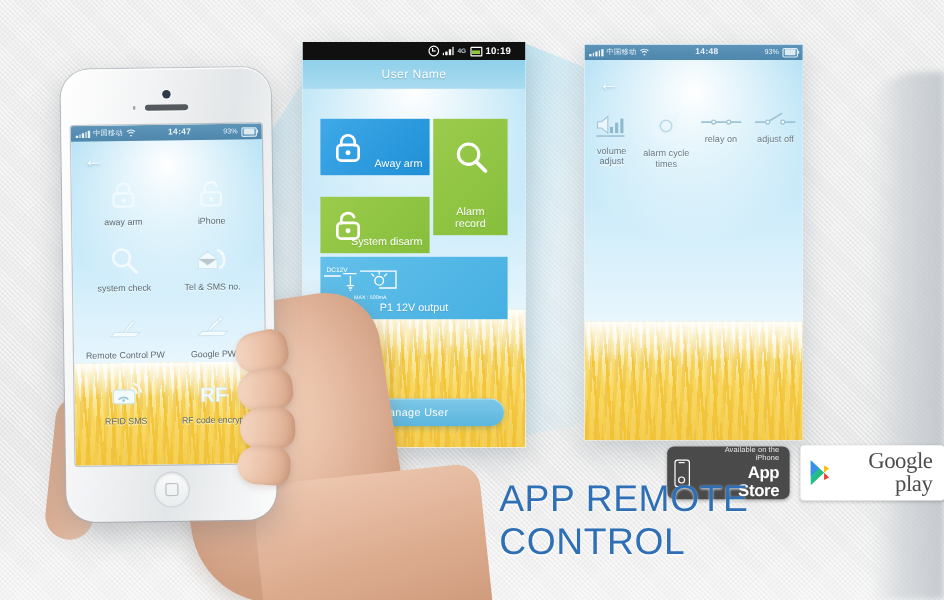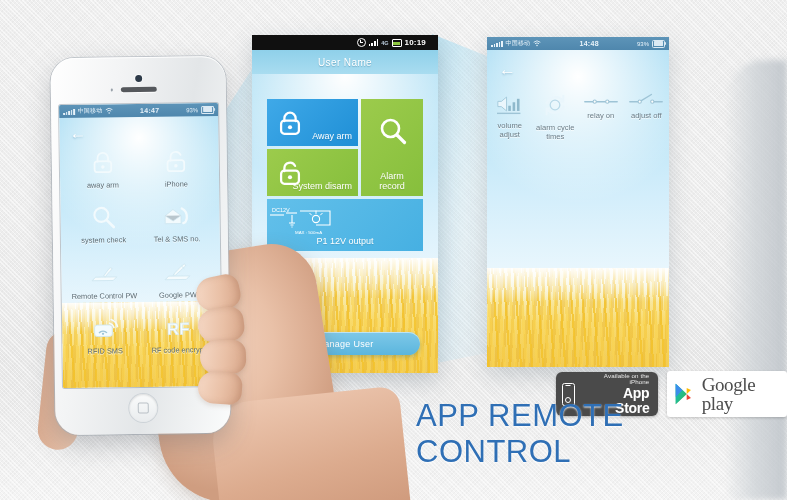--- a/index.html
+++ b/index.html
@@ -142,21 +142,21 @@
   .appstore{background:#4a4a4a;border-radius:6px;padding:3px 9px 3px 6px;gap:20px;
     box-shadow:0 1px 3px rgba(0,0,0,.28);text-align:right;}
   .appstore .ph{width:13px;height:21px;border:1.4px solid #fff;border-radius:2.5px;position:relative;}
   .appstore .ph:after{content:"";position:absolute;left:50%;bottom:1.2px;transform:translateX(-50%);
     width:4px;height:4px;border:1px solid #fff;border-radius:50%;}
   .appstore .ph:before{content:"";position:absolute;left:50%;top:1.5px;transform:translateX(-50%);
     width:5px;height:1px;background:#fff;}
   .appstore .t1{color:#e9e9e9;font-size:6.2px;line-height:1.1;letter-spacing:.1px;}
   .appstore .t2{color:#fff;font-size:14px;font-weight:bold;line-height:1.05;letter-spacing:-.3px;}
   .gplay{background:#fff;border-radius:3px;padding:4px 10px 4px 7px;gap:7px;
-    box-shadow:0 1px 3px rgba(0,0,0,.2);}
+    box-shadow:0 1px 3px rgba(0,0,0,.2);text-align:right;}
   .gplay .gtxt{font-family:"Liberation Serif", serif;font-size:19px;color:#4d4d4d;line-height:1;letter-spacing:-.4px;}
   #tagline{position:absolute;left:416px;top:398px;font-size:31px;color:#2f6fb5;
     letter-spacing:.5px;font-weight:normal;text-shadow:0 1px 2px rgba(255,255,255,.9);}
   #rightfig{position:absolute;right:0;top:60px;width:62px;height:440px;
     background:linear-gradient(90deg, rgba(225,228,230,0), rgba(205,210,214,.75) 45%, rgba(188,194,200,.85));
     filter:blur(3px);border-radius:40px 0 0 0;}
 </style>
 </head>
 <body>
 
@@ -197,21 +197,21 @@
         <div class="trow" style="margin-bottom:3px;">
           <div style="flex:1;display:flex;flex-direction:column;gap:3px;">
             <div class="tile t-blue" style="height:47px;">
               <svg class="tico" style="left:8px;top:9px;" width="30" height="30" viewBox="0 0 32 32">
                 <path d="M10 14v-3a6 6 0 0112 0v3" fill="none" stroke="#fff" stroke-width="2.4" stroke-linecap="round"></path>
                 <rect x="6.5" y="13.5" width="19" height="14" rx="3.5" fill="none" stroke="#fff" stroke-width="2.4"></rect>
                 <circle cx="16" cy="20.5" r="2.2" fill="#fff"></circle>
               </svg>
               <div class="tlab">Away arm</div>
             </div>
-            <div class="tile t-green" style="height:47px;">
+            <div class="tile t-green" style="height:47px;margin-top:15px;">
               <svg class="tico" style="left:8px;top:9px;" width="30" height="30" viewBox="0 0 32 32">
                 <path d="M10 14v-3a6 6 0 0111.4-2.6" fill="none" stroke="#fff" stroke-width="2.4" stroke-linecap="round"></path>
                 <rect x="6.5" y="13.5" width="19" height="14" rx="3.5" fill="none" stroke="#fff" stroke-width="2.4"></rect>
                 <circle cx="16" cy="20.5" r="2.2" fill="#fff"></circle>
               </svg>
               <div class="tlab">System disarm</div>
             </div>
           </div>
           <div class="tile t-green" style="width:62px;height:97px;">
             <svg class="tico" style="left:16px;top:16px;" width="32" height="32" viewBox="0 0 32 32">

